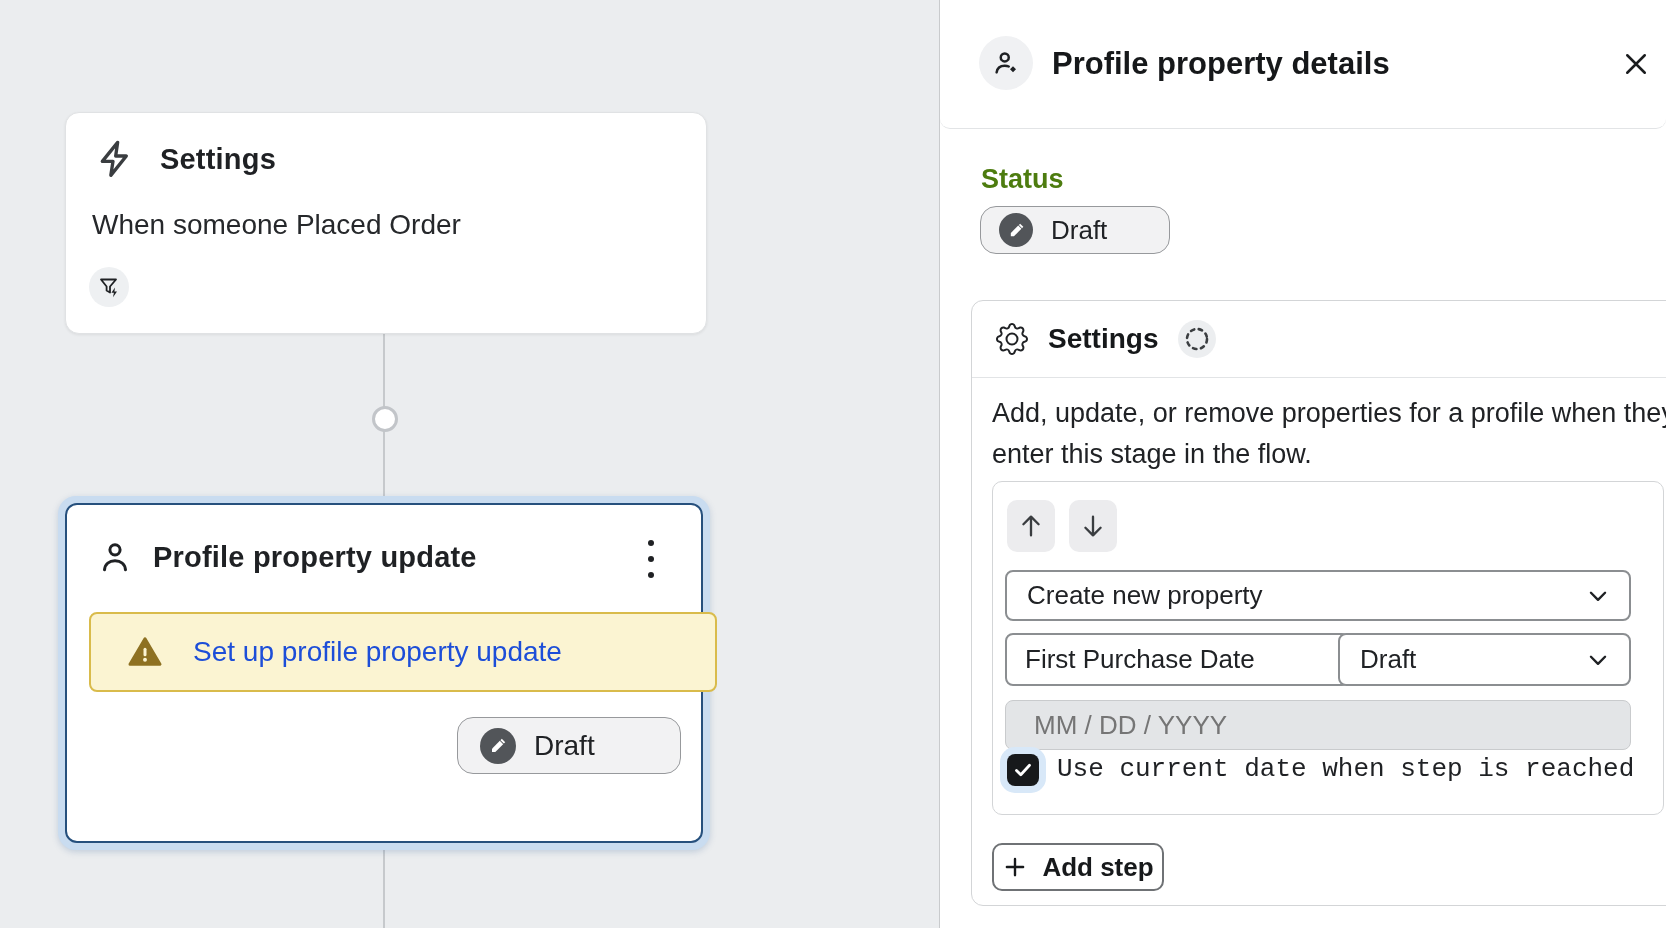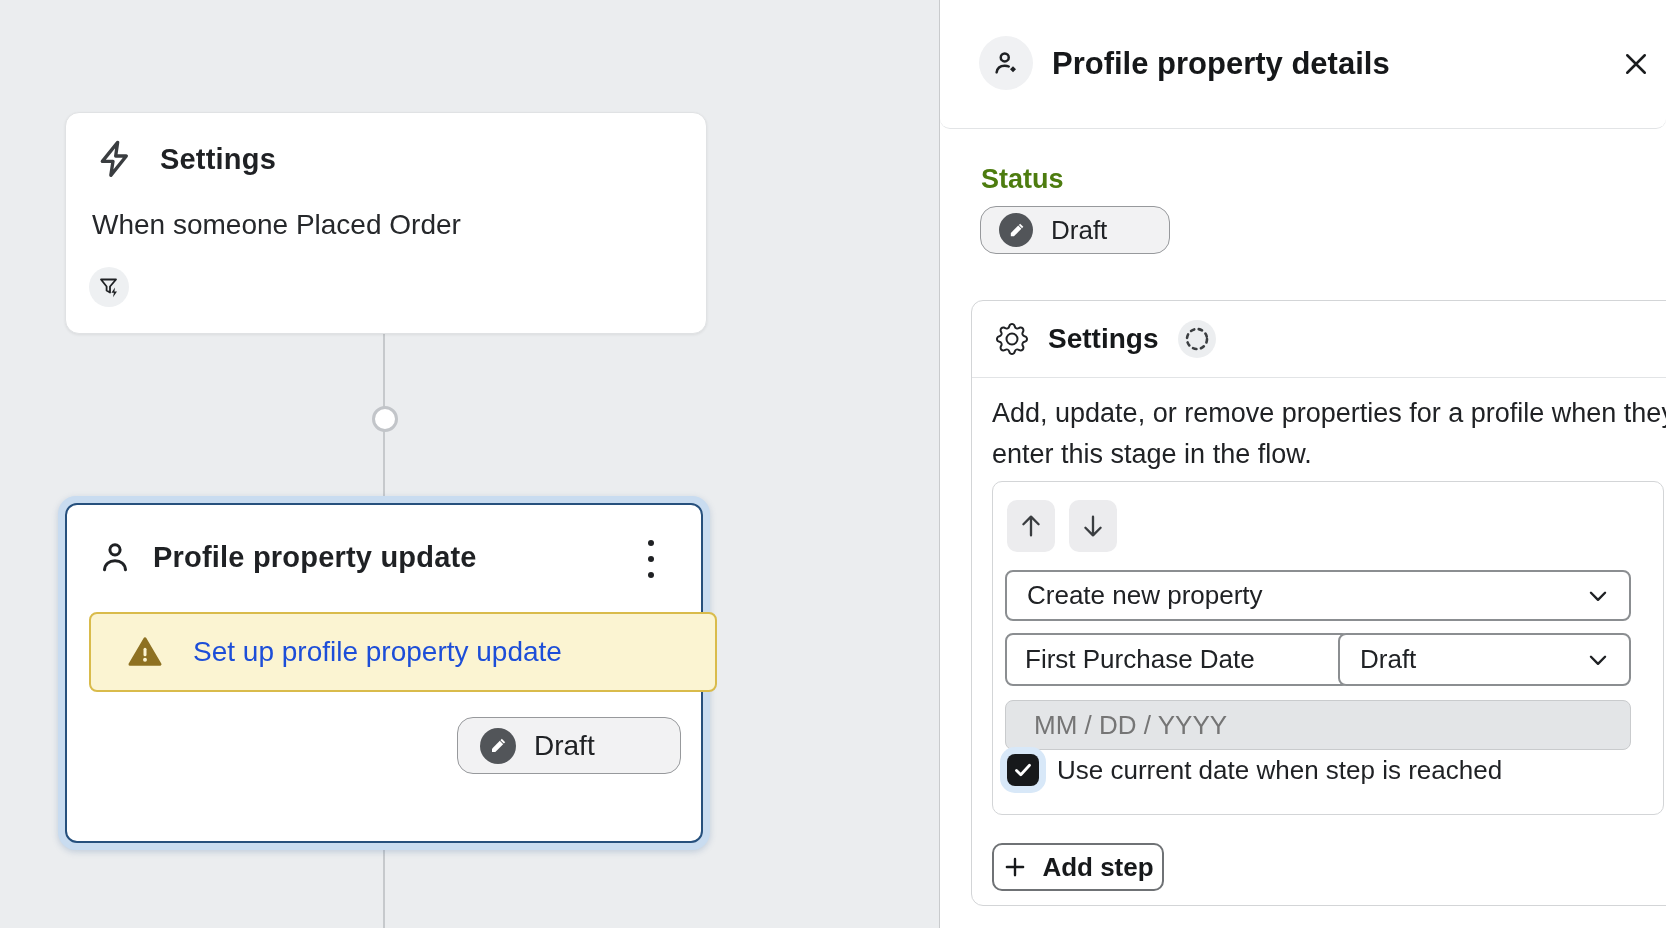--- a/index.html
+++ b/index.html
@@ -75,21 +75,21 @@
   .select-label{font-size:26px;color:#202225;padding-left:20px;flex:1;}
   .select .chev{margin-right:18px;display:flex;}
   .property-select{top:88px;width:626px;}
   .type-select{top:151px;left:345px;width:293px;height:53px;}
   .text-input{position:absolute;left:12px;top:151px;width:345px;height:53px;border:2px solid #8b8e91;
     border-radius:8px;box-sizing:border-box;font-size:26px;color:#202225;padding:0 18px;
     font-family:"Liberation Sans","DejaVu Sans",sans-serif;background:#fff;}
   .date-input{position:absolute;left:12px;top:218px;width:626px;height:50px;border:1px solid #c9cbcd;
     border-radius:8px;box-sizing:border-box;font-size:26px;color:#5e6165;padding:0 28px;
     font-family:"Liberation Sans","DejaVu Sans",sans-serif;background:#e3e5e7;}
-  .checkbox-row{position:absolute;left:14px;top:272px;display:flex;align-items:center;gap:18px;}
+  .checkbox-row{position:absolute;left:14px;top:272px;display:flex;gap:18px;font-family:Liberation Mono, monospace;}
   .checkbox{width:32px;height:32px;border-radius:8px;background:#17191b;display:flex;align-items:center;
     justify-content:center;box-shadow:0 0 0 7px #d8e8f8;cursor:pointer;flex:0 0 auto;}
   .checkbox-label{font-size:26px;color:#1f2124;}
 
   .add-step-btn{position:absolute;left:20px;top:542px;width:172px;height:48px;border:2px solid #6f7275;
     border-radius:10px;background:#fff;display:flex;align-items:center;justify-content:center;gap:14px;
     font-size:26px;font-weight:600;color:#17191b;cursor:pointer;
     font-family:"Liberation Sans","DejaVu Sans",sans-serif;}
   svg{display:block;}
 </style>

